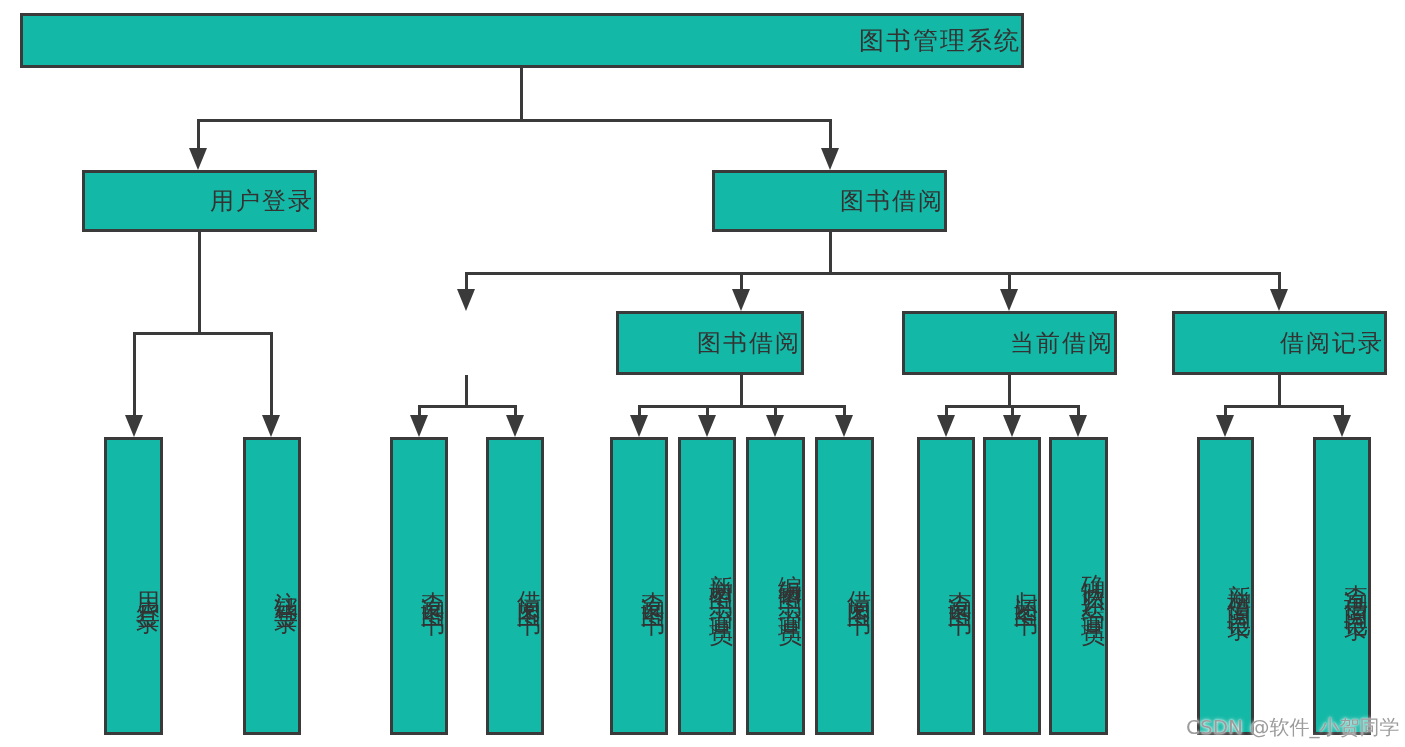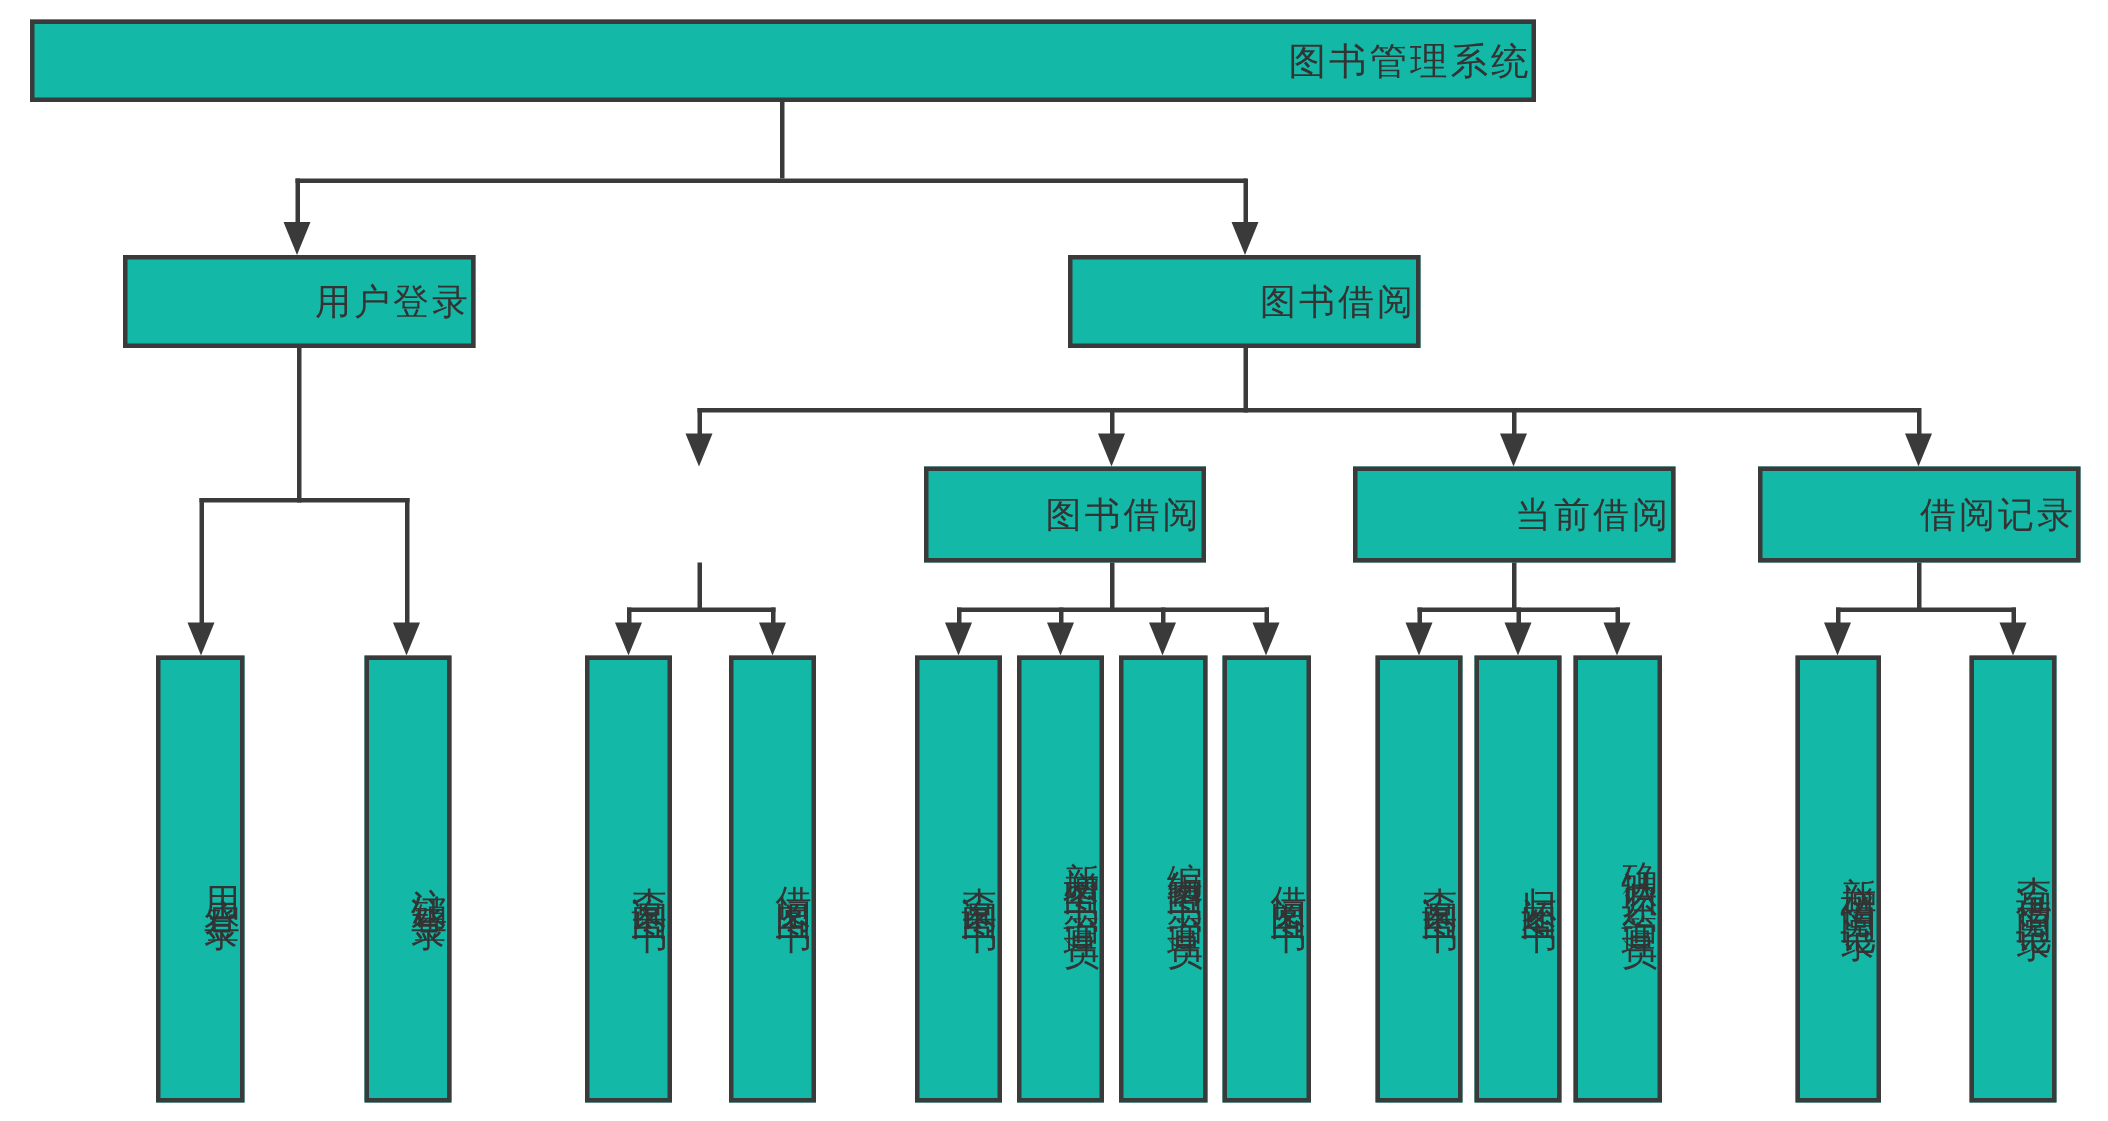--- a/index.html
+++ b/index.html
@@ -157,14 +157,15 @@
     <span class="vlbl">确认归还（管理员）</span>
   </div>
 
   <div class="box vbox" style="left:1197px;top:437px;width:57px;height:298px">
     <span class="vlbl">新增借阅记录</span>
   </div>
   <div class="box vbox" style="left:1313px;top:437px;width:58px;height:298px">
     <span class="vlbl">查询借阅记录</span>
   </div>
 
+  <div class="watermark">CSDN @软件_小贺同学</div>
 
 </div>
 
 </body></html>

